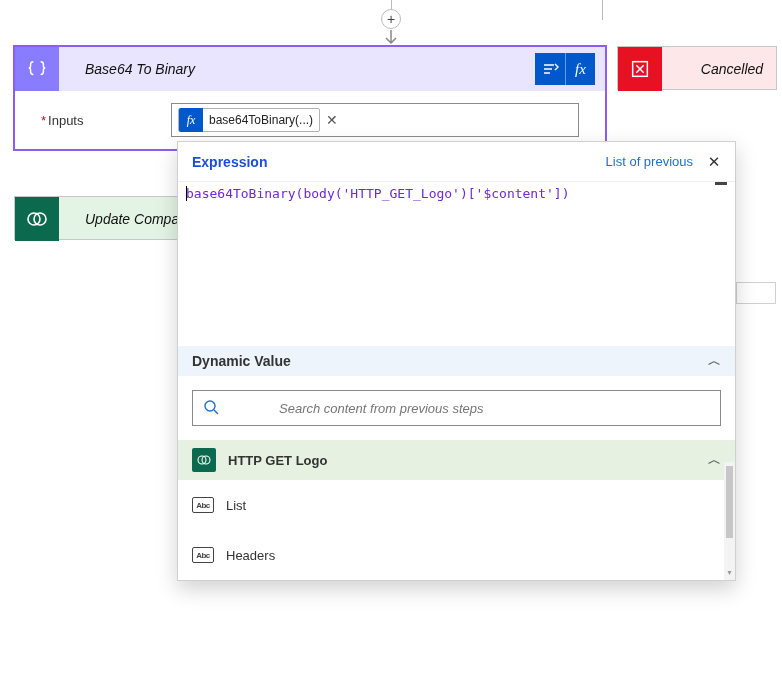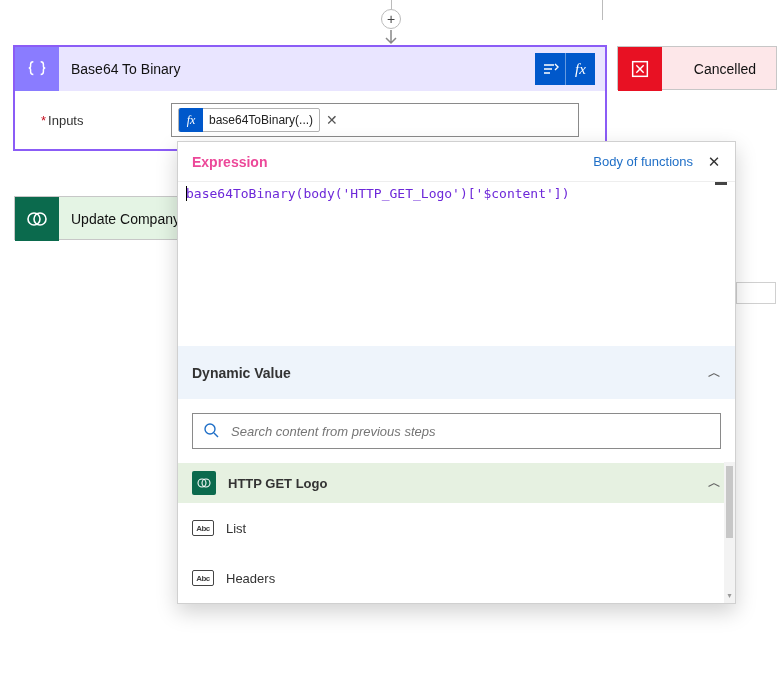--- a/index.html
+++ b/index.html
@@ -72,24 +72,25 @@
   .card-icon {
     width: 44px;
     height: 44px;
     display: flex;
     align-items: center;
     justify-content: center;
     color: #fff;
     flex-shrink: 0;
   }
   .card-title {
-    padding-left: 12px;
+    padding-left: 26px;
     font-size: 14px;
     color: #111;
     flex: 1;
+    font-style: italic;
   }
   .header-buttons {
     display: flex;
     background: #0058cb;
     height: 32px;
     align-items: stretch;
   }
   .header-buttons .btn {
     width: 30px;
     display: flex;
@@ -213,21 +214,21 @@
     display: flex;
     align-items: center;
     height: 40px;
     padding: 0 10px 0 14px;
     border-bottom: 1px solid #eee;
   }
   .expr-title {
     flex: 1;
     font-weight: 600;
     font-size: 14px;
-    color: #ec4899;
+    color: #1d4ed8;
   }
   .expr-link {
     color: #1f6fc7;
     font-size: 13px;
     margin-right: 10px;
     cursor: pointer;
   }
   .expr-close {
     color: #333;
     cursor: pointer;
@@ -253,21 +254,21 @@
   }
   .expr-editor .caret {
     border-left: 1px solid #000;
     animation: blink 1s step-start infinite;
     margin-right: -1px;
   }
   @keyframes blink { 50% { opacity: 0; } }
 
   .dyn-header {
     background: #eef4fb;
-    height: 53px;
+    height: 30px;
     display: flex;
     align-items: center;
     padding: 0 14px;
     font-weight: 600;
     font-size: 14px;
     justify-content: space-between;
   }
   .chev {
     color: #666;
     font-size: 13px;
@@ -284,20 +285,21 @@
     gap: 10px;
     color: #555;
   }
   .search-box input {
     border: none;
     outline: none;
     flex: 1;
     font-size: 13px;
     font-style: italic;
     color: #ec4899;
+    margin-left: 48px;
   }
   .section-row {
     display: flex;
     align-items: center;
     height: 40px;
     padding: 0 14px;
     gap: 12px;
   }
   .section-row.group {
     background: #e6f1e1;
@@ -438,21 +440,21 @@
     </div>
     <div class="card-title">Update Company</div>
   </div>
 </div>
 
 <div class="stray-box"></div>
 
 <div id="expr-panel">
   <div class="expr-header">
     <div class="expr-title">Expression</div>
-    <div class="expr-link">Body of functions</div>
+    <div class="expr-link">List of previous</div>
     <div class="expr-close">✕</div>
   </div>
   <div class="expr-hint-line"></div>
   <div class="expr-editor"><span class="caret"></span><span>base64ToBinary(body('HTTP_GET_Logo')['$content'])</span></div>
 
   <div class="dyn-header">
     <span>Dynamic Value</span>
     <span class="chev">︿</span>
   </div>
 

